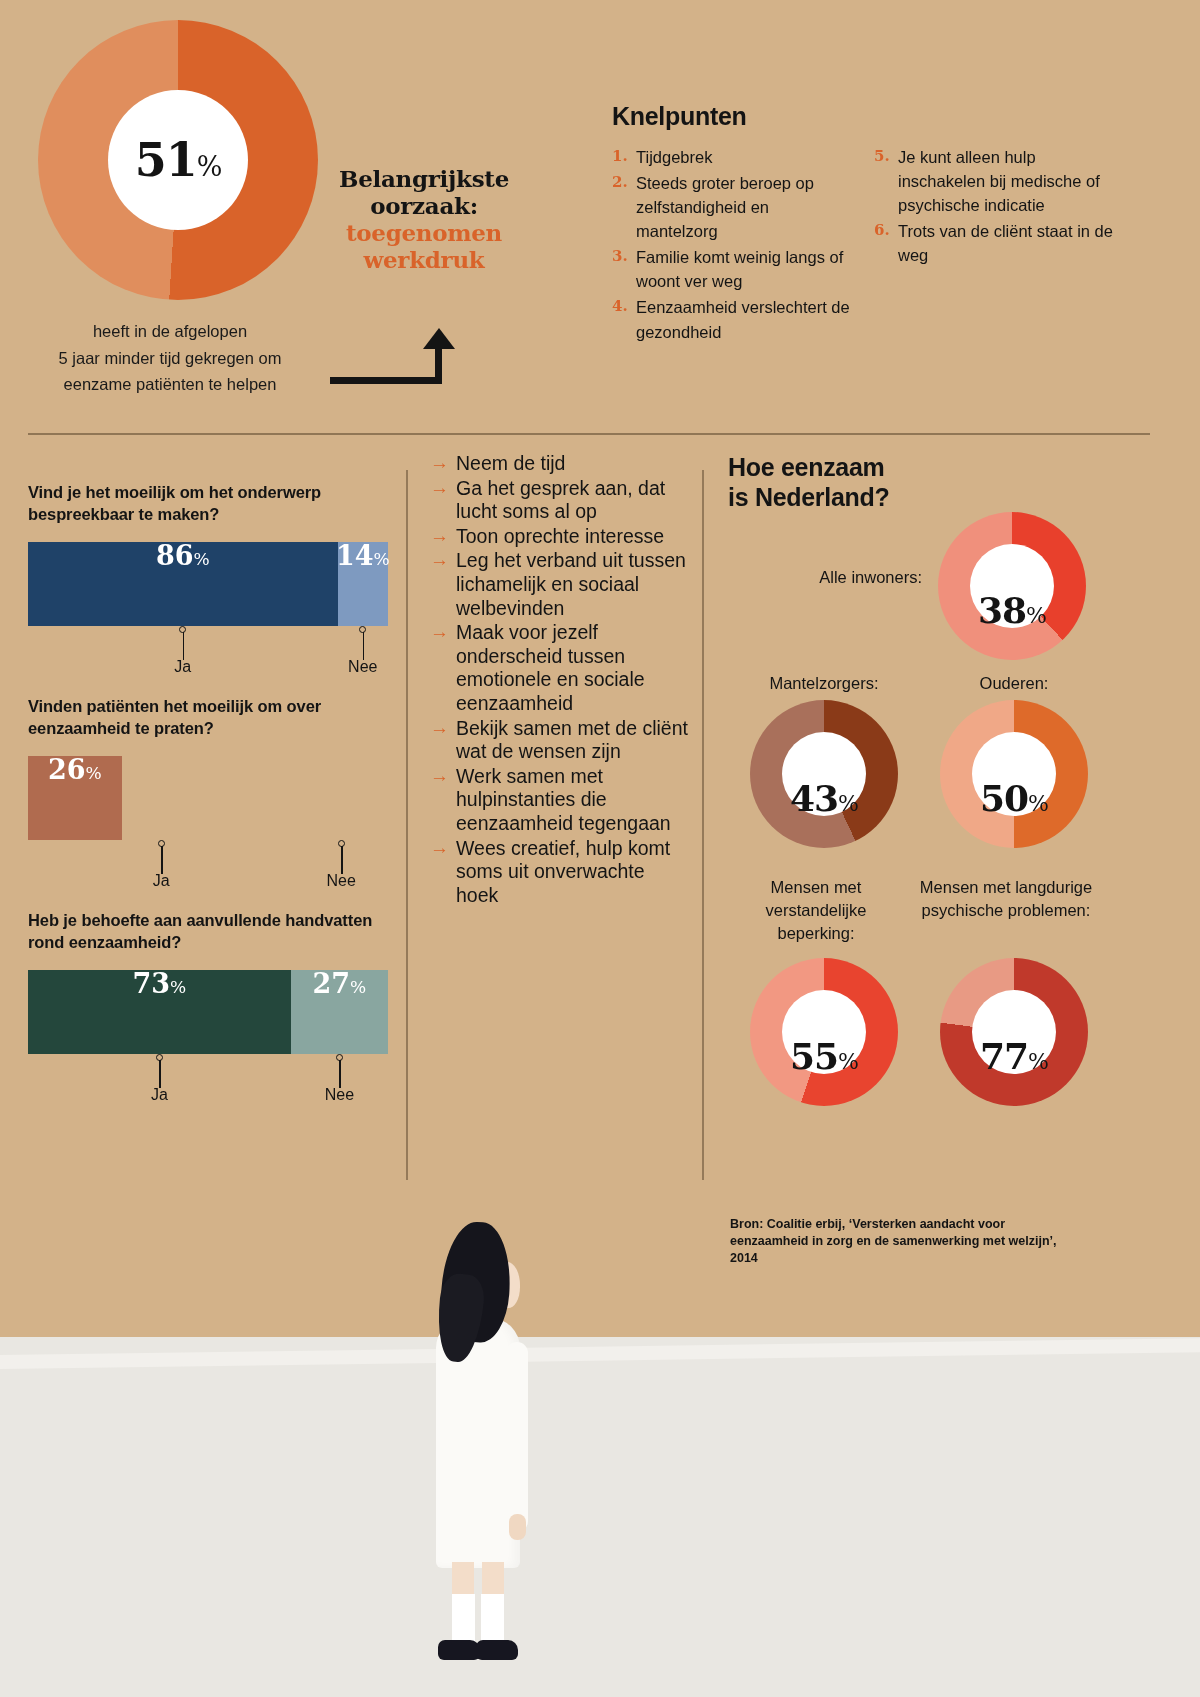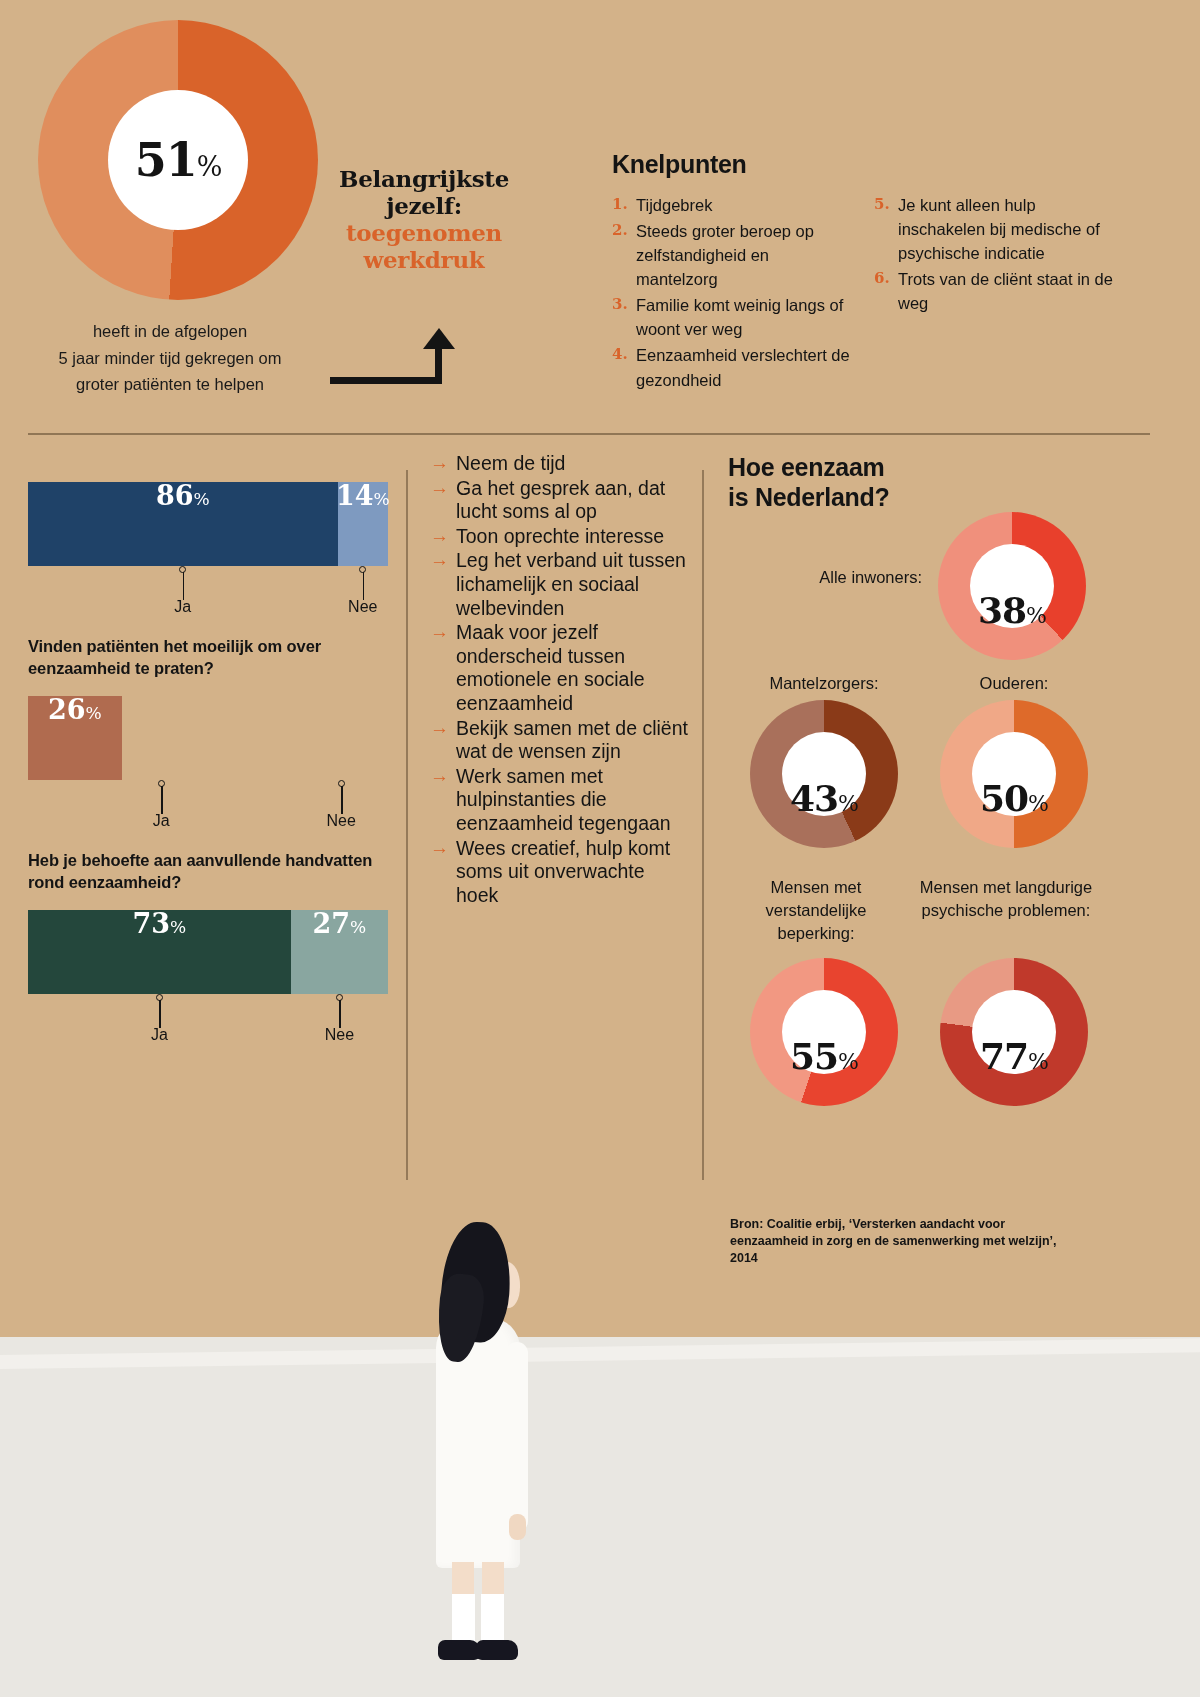--- a/index.html
+++ b/index.html
@@ -46,21 +46,21 @@
 
   .cause{position:absolute;left:318px;top:166px;width:212px;text-align:center;
     font-family:"DejaVu Serif", serif;font-weight:700;font-size:23px;line-height:1.17;letter-spacing:-0.3px;}
   .cause .hi{color:#d9632a;}
   .arrow-wrap{position:absolute;left:330px;top:330px;width:130px;height:60px;}
   .arrow-wrap .h{position:absolute;left:0;bottom:6px;width:112px;height:7px;background:#141414;}
   .arrow-wrap .v{position:absolute;left:105px;bottom:6px;width:7px;height:48px;background:#141414;}
   .arrow-wrap .head{position:absolute;left:93px;top:-2px;width:0;height:0;
     border-left:16px solid transparent;border-right:16px solid transparent;border-bottom:21px solid #141414;}
 
-  .knel{position:absolute;left:612px;top:102px;width:530px;margin-top:48px;}
+  .knel{position:absolute;left:612px;top:102px;width:530px;}
   .knel h2{margin:0 0 14px 0;font-size:25px;font-weight:800;letter-spacing:-0.3px;}
   .knel-cols{display:flex;gap:22px;}
   .knel-col{width:240px;}
   .knel-item{display:flex;font-size:16.5px;line-height:1.46;margin-bottom:2px;}
   .knel-num{font-family:"DejaVu Serif", serif;font-weight:700;color:#d9632a;width:24px;flex:none;font-size:15px;padding-top:1px;}
   .knel-txt{flex:1;}
 
   .hr{position:absolute;left:28px;top:433px;width:1122px;height:2px;background:#7a6244;opacity:.75;}
 
   
@@ -123,26 +123,26 @@
   </div>
 
   <div class="donut-main" id="main-donut" style="background: conic-gradient(rgb(217, 99, 42) 0deg, rgb(217, 99, 42) 183.6deg, rgb(224, 142, 93) 183.6deg, rgb(224, 142, 93) 360deg);">
     <div class="hole">
       <span class="bignum"><span>51</span><span class="pct">%</span></span>
     </div>
   </div>
   <div class="caption-main">
     <div>heeft in de afgelopen</div>
     <div>5 jaar minder tijd gekregen om</div>
-    <div>groter patiënten te helpen</div>
+    <div>eenzame patiënten te helpen</div>
   </div>
 
   <div class="cause">
     <div>Belangrijkste</div>
-    <div>jezelf:</div>
+    <div>oorzaak:</div>
     <div class="hi">toegenomen</div>
     <div class="hi">werkdruk</div>
   </div>
   <div class="arrow-wrap">
     <div class="h"></div>
     <div class="v"></div>
     <div class="head"></div>
   </div>
 
   <div class="knel">
@@ -176,20 +176,21 @@
             <span class="knel-txt">Trots van de cliënt staat in de weg</span>
           </div>
         </div>
     </div>
   </div>
 
   <div class="hr"></div>
 
   <div class="barcol" id="bar-column">
       <div class="bargroup">
+        <div class="bar-q">Vind je het moeilijk om het onderwerp bespreekbaar te maken?</div>
         <div class="bar">
           <div class="seg" style="width: 86%; background: rgb(31, 66, 104);">
             <span class="val"><span>86</span><span class="pct">%</span></span>
           </div>
           <div class="seg" style="width: 14%; background: rgb(126, 154, 192);">
             <span class="val"><span>14</span><span class="pct">%</span></span>
           </div>
         </div>
         <div class="leaders">
           <div class="leader" style="left: 43%;">

